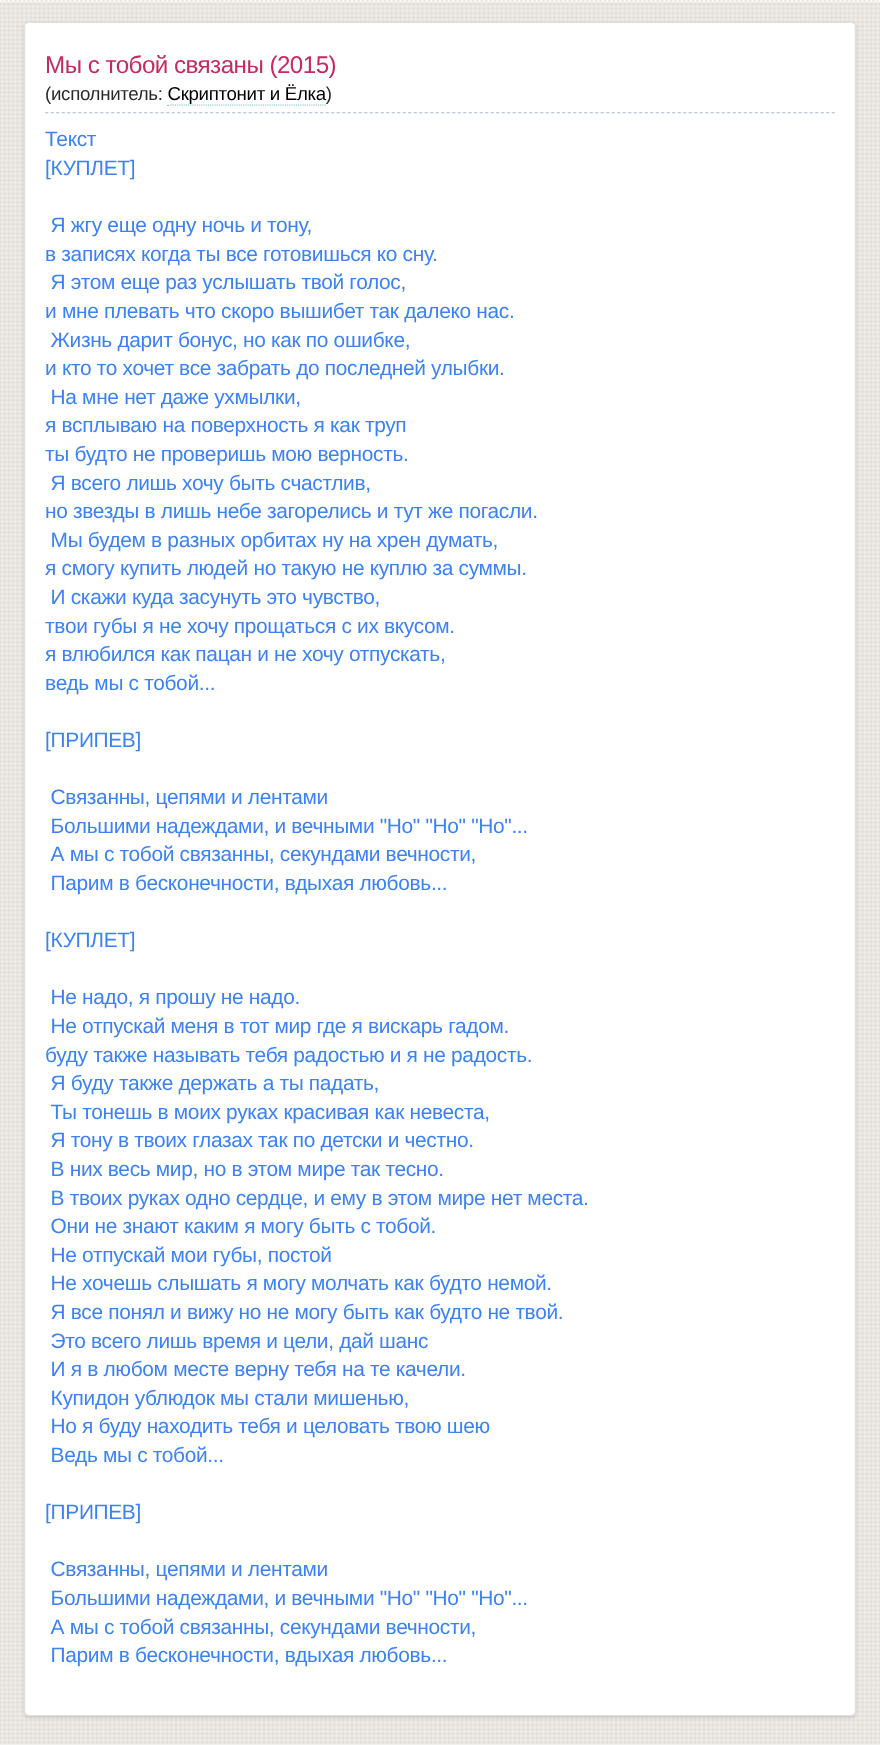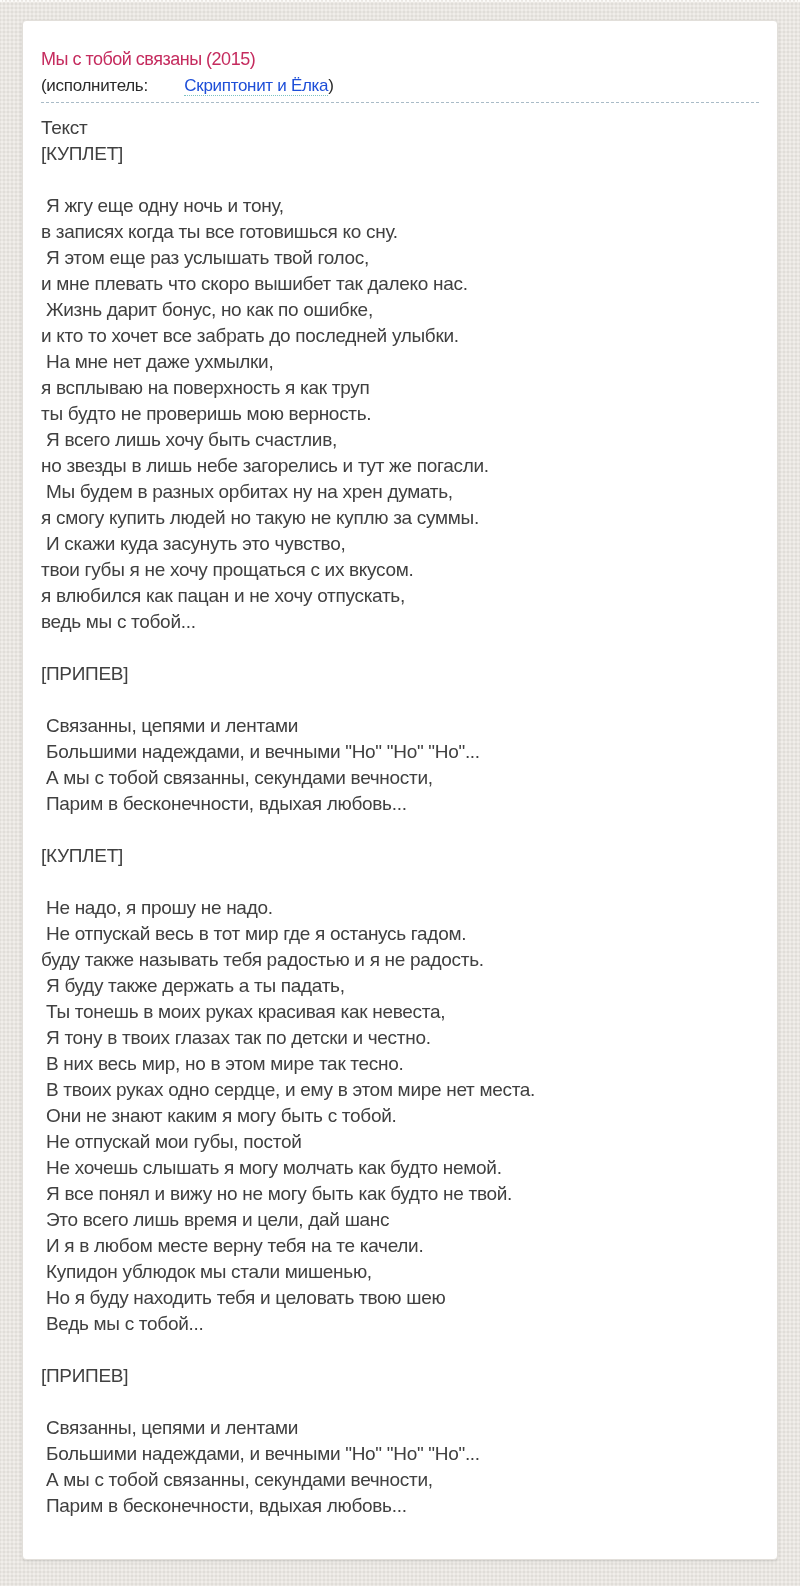--- a/index.html
+++ b/index.html
@@ -34,45 +34,44 @@
     border: 1px solid #e2dfda;
     border-radius: 4px;
     box-shadow: 0 1px 3px rgba(0,0,0,0.12);
     padding: 24px 18px 20px 18px;
   }
   .song-header {
     border-bottom: 1px dashed #a9bbc7;
     padding-bottom: 7px;
   }
   .song-title {
-    font-size: 18px;
+    font-size: 22px;
     line-height: 28px;
     font-weight: 400;
     letter-spacing: -0.5px;
     color: #c52b5e;
   }
   .artist-line {
     margin-top: 3px;
     font-size: 17px;
     line-height: 19px;
     color: #2a2a2a;
     letter-spacing: -0.3px;
   }
   .artist-link {
-    color: #1d4ed8;
+    color: #000000;
     text-decoration: none;
     border-bottom: 1px dotted #7cc3c3;
     cursor: pointer;
-    margin-left: 32px;
   }
   .lyrics-block {
     margin-top: 12px;
     font-size: 19px;
     line-height: 26px;
-    color: #404040;
+    color: #3b82f6;
     letter-spacing: -0.3px;
   }
   .lyrics-label { white-space: pre-wrap; }
   .line {
     white-space: pre-wrap;
     min-height: 26px;
   }
 </style>
 </head>
 <body>
@@ -113,21 +112,21 @@
         <div class="line">[ПРИПЕВ]</div>
         <div class="line">&nbsp;</div>
         <div class="line"> Связанны, цепями и лентами</div>
         <div class="line"> Большими надеждами, и вечными "Но" "Но" "Но"...</div>
         <div class="line"> А мы с тобой связанны, секундами вечности,</div>
         <div class="line"> Парим в бесконечности, вдыхая любовь...</div>
         <div class="line">&nbsp;</div>
         <div class="line">[КУПЛЕТ]</div>
         <div class="line">&nbsp;</div>
         <div class="line"> Не надо, я прошу не надо.</div>
-        <div class="line"> Не отпускай весь в тот мир где я останусь гадом.</div>
+        <div class="line"> Не отпускай меня в тот мир где я вискарь гадом.</div>
         <div class="line">буду также называть тебя радостью и я не радость.</div>
         <div class="line"> Я буду также держать а ты падать,</div>
         <div class="line"> Ты тонешь в моих руках красивая как невеста,</div>
         <div class="line"> Я тону в твоих глазах так по детски и честно.</div>
         <div class="line"> В них весь мир, но в этом мире так тесно.</div>
         <div class="line"> В твоих руках одно сердце, и ему в этом мире нет места.</div>
         <div class="line"> Они не знают каким я могу быть с тобой.</div>
         <div class="line"> Не отпускай мои губы, постой</div>
         <div class="line"> Не хочешь слышать я могу молчать как будто немой.</div>
         <div class="line"> Я все понял и вижу но не могу быть как будто не твой.</div>

